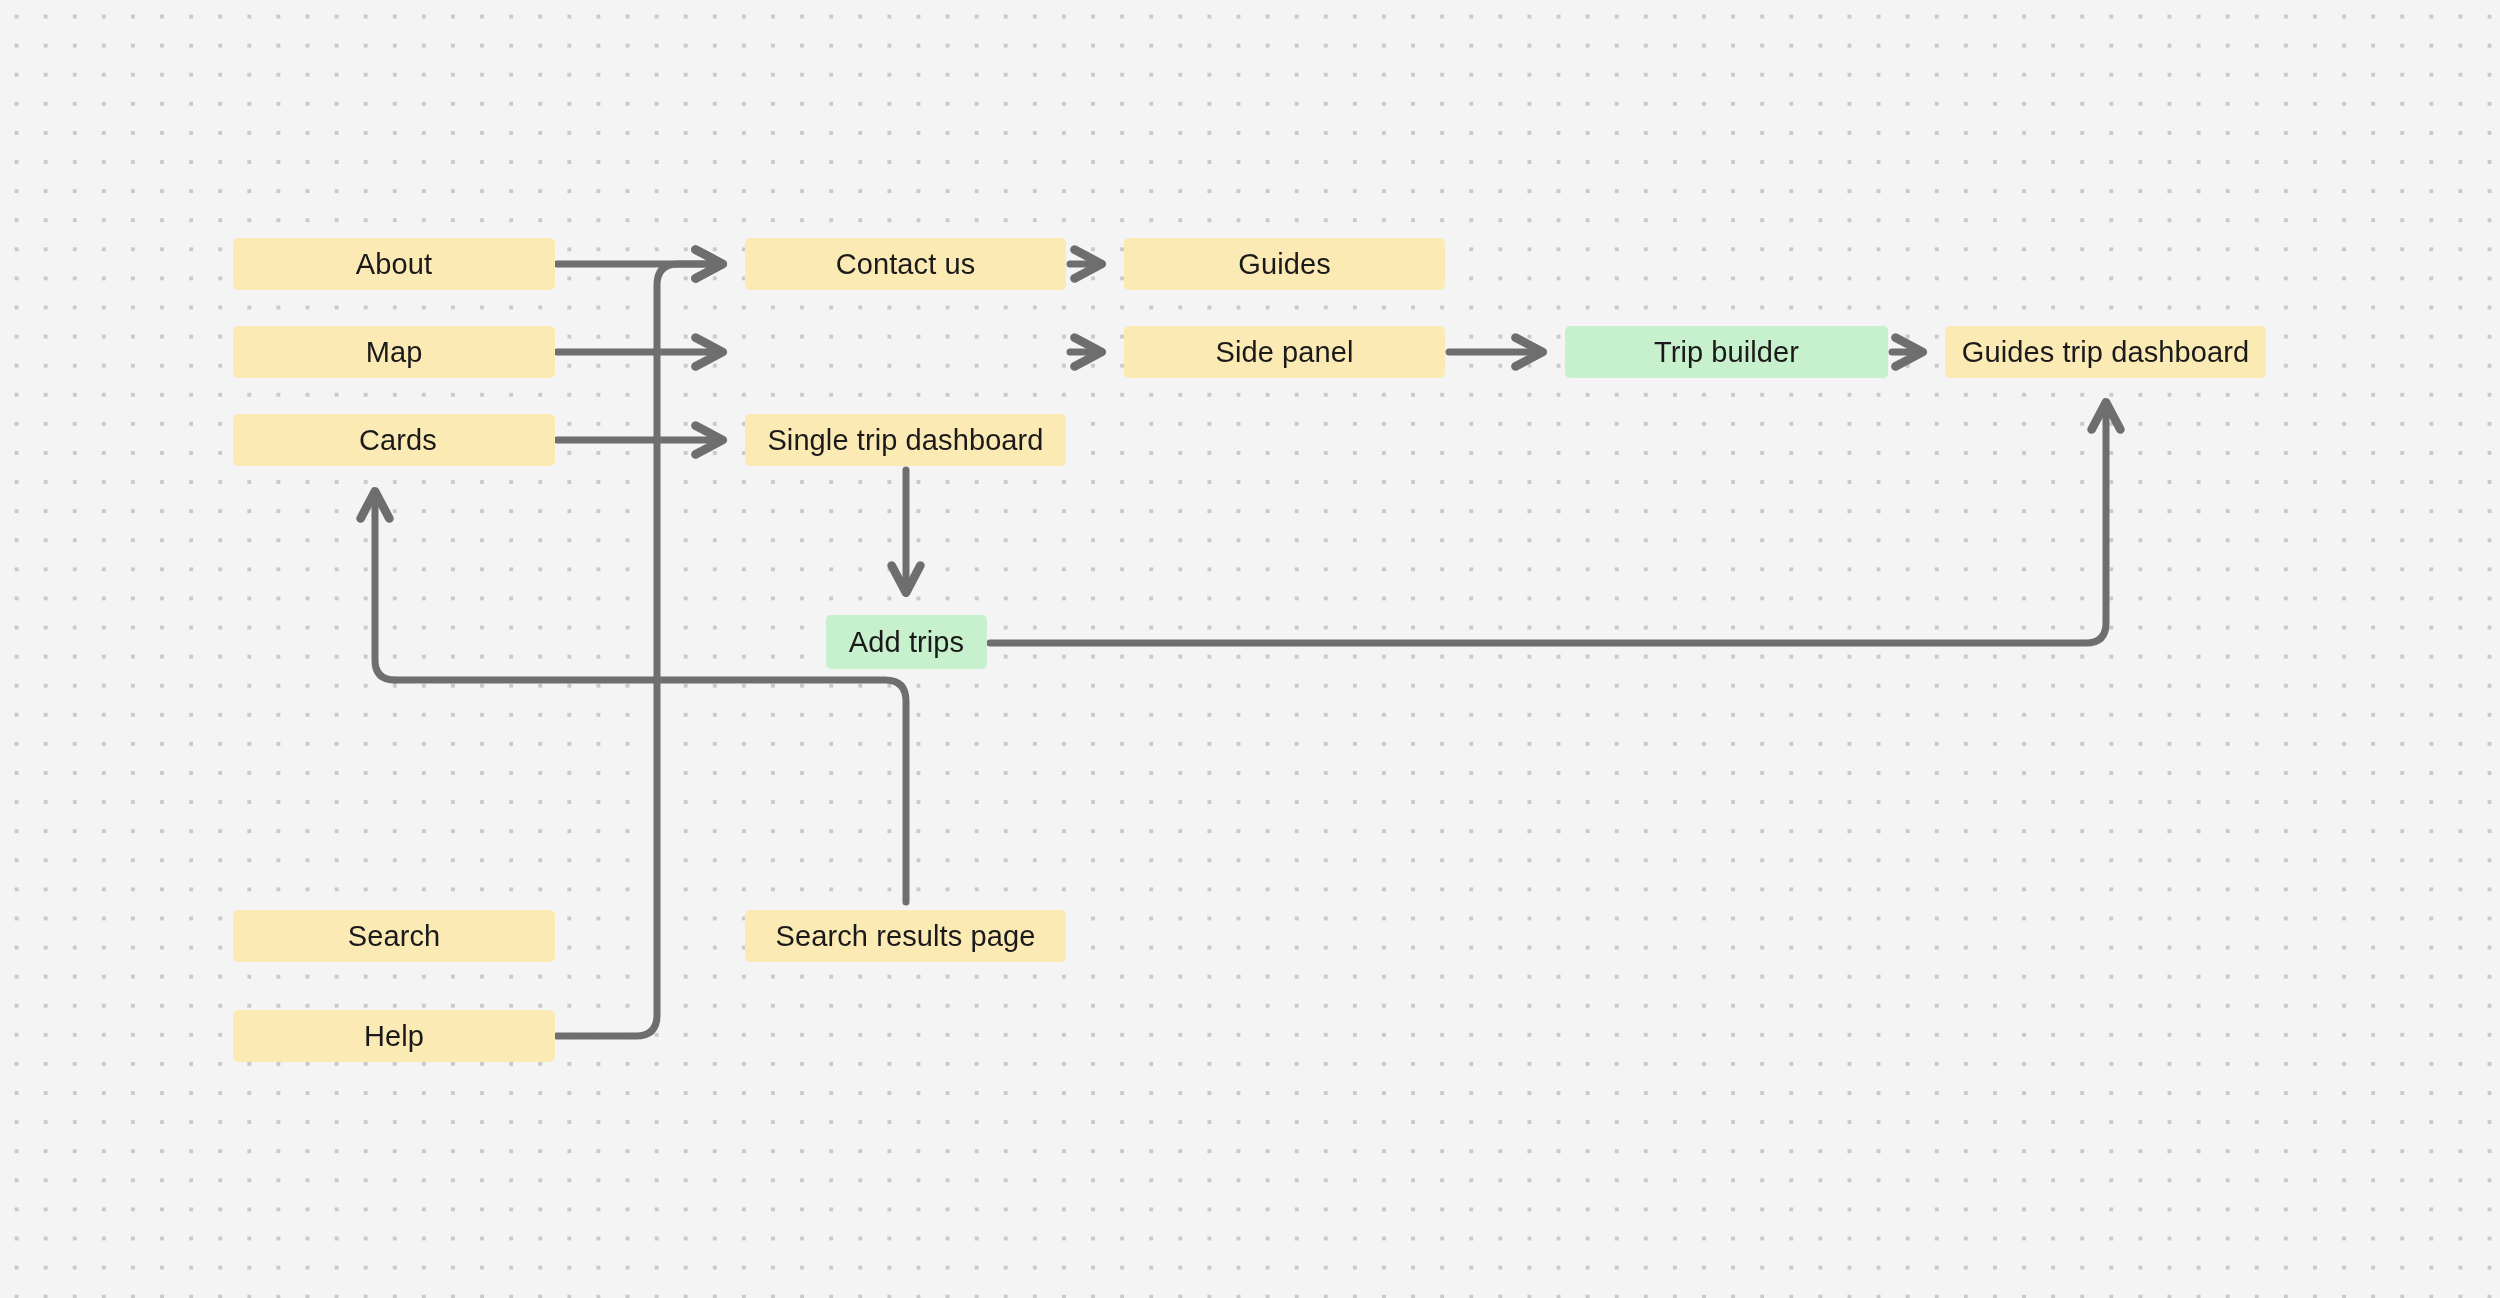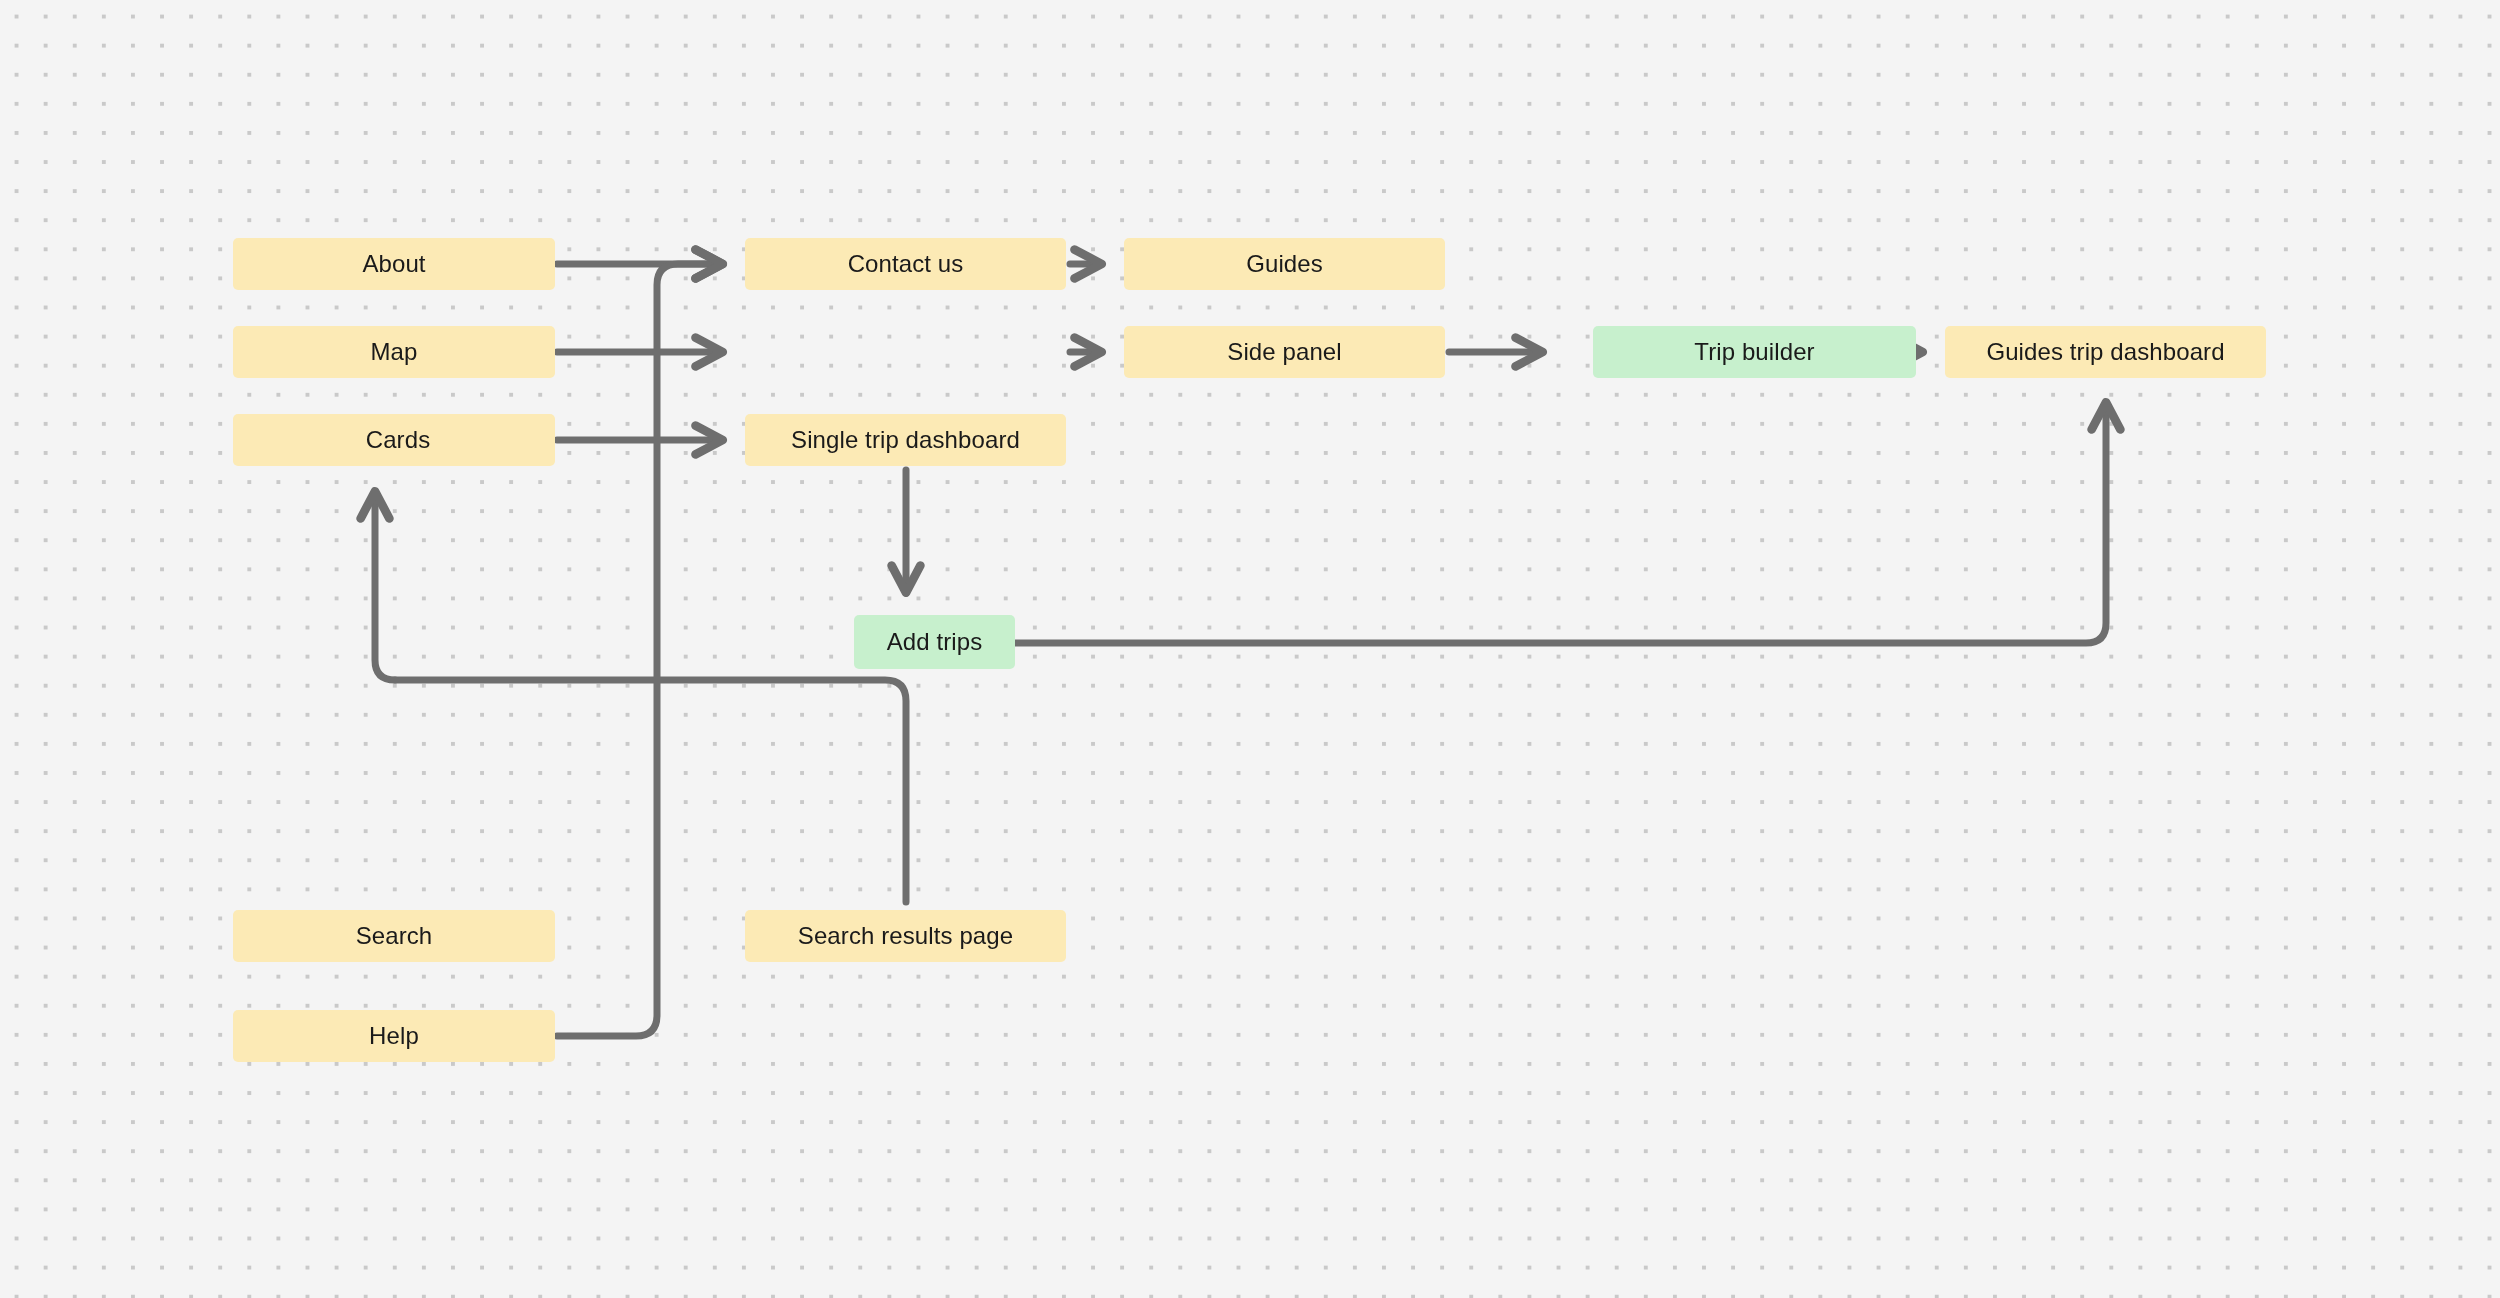--- a/index.html
+++ b/index.html
@@ -30,29 +30,29 @@
     height: 1298px;
     pointer-events: none;
   }
   .node {
     position: absolute;
     box-sizing: border-box;
     display: flex;
     align-items: center;
     justify-content: center;
     border-radius: 5px;
-    font-size: 24px;
+    font-size: 29px;
     line-height: 1;
     letter-spacing: 0.1px;
     color: #1a1a1a;
     white-space: nowrap;
     user-select: none;
   }
   .node.yellow { background: #fceab5; }
-  .node.green  { background: #c7f0cd; margin-left: 28px; }
+  .node.green  { background: #c7f0cd; }
   .node-label { pointer-events: none; }
 </style>
 </head>
 <body>
 
 <div id="canvas">
 
   <svg id="edge-layer" width="2500" height="1298" viewBox="0 0 2500 1298">
     <defs>
       <marker id="arrowhead" viewBox="0 0 10 10" refX="8.2" refY="5" markerWidth="5.4" markerHeight="5.4" orient="auto-start-reverse">

